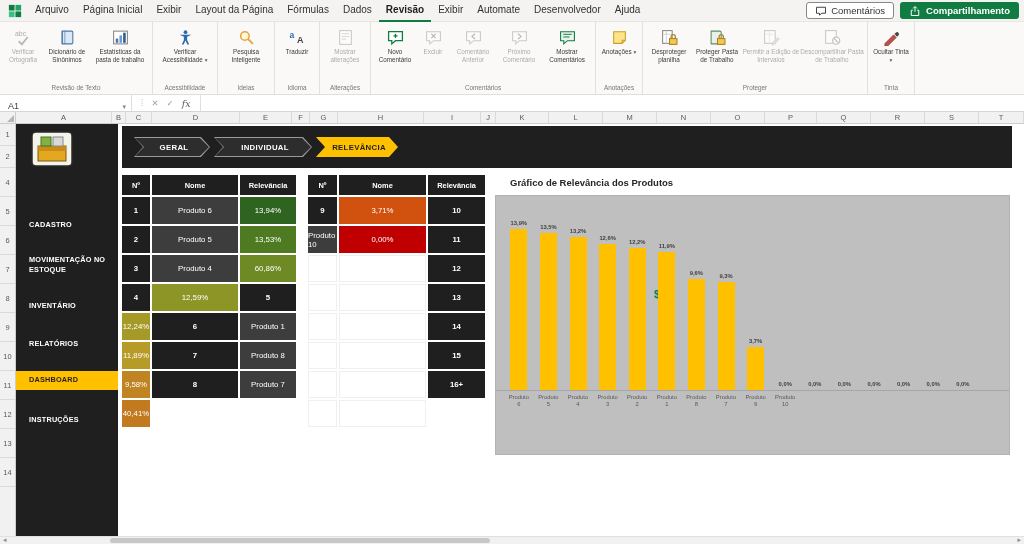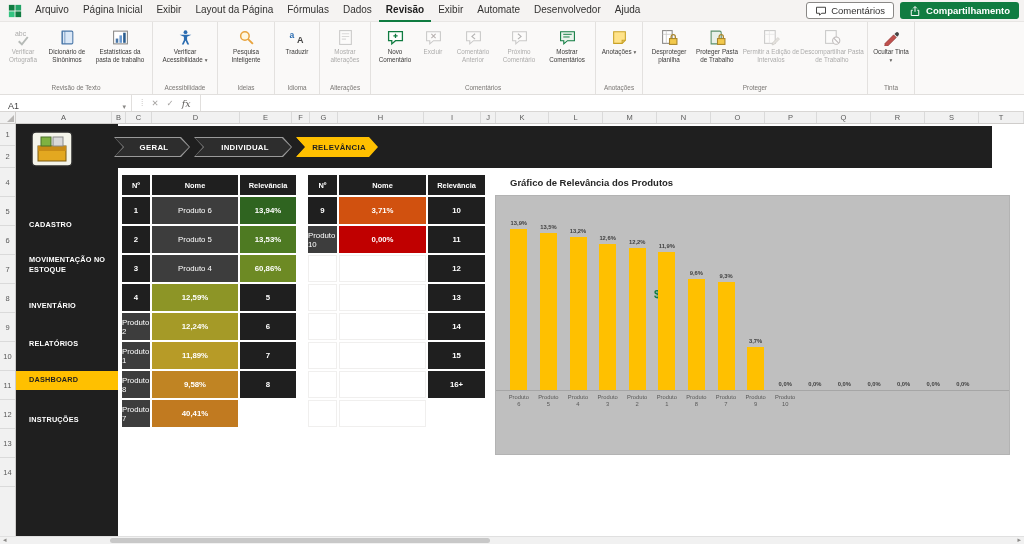--- a/index.html
+++ b/index.html
@@ -47,33 +47,33 @@
   .rowhdrs{position:absolute;left:0;top:124px;width:16px;height:412px;background:#f1f1f1;border-right:1px solid #cfcdcb;font-size:7.5px;color:#5a5a5a;display:flex;flex-direction:column}
   .rowcell{border-bottom:1px solid #dadada;display:flex;align-items:center;justify-content:center;flex:0 0 auto}
 
   
   .canvas{position:absolute;left:16px;top:124px;width:1008px;height:412px;background:#fff;overflow:hidden}
   .side{position:absolute;left:0;top:0;width:102px;height:412px;background:#1f1f1f}
   .logo{position:absolute;left:12px;top:6px;width:48px;height:38px}
   .side-item{position:absolute;left:0;width:100%;padding:0 4px 0 13px;color:#fff;font-size:7.3px;font-weight:bold;letter-spacing:.2px;line-height:1.4;cursor:default}
   .side-item.active{background:#ffc000;color:#1f1f1f;height:19px;display:flex;align-items:center}
 
-  .navband{position:absolute;left:86px;top:2px;width:890px;height:42px;background:#1f1f1f}
+  .navband{position:absolute;left:106px;top:2px;width:890px;height:42px;background:#1f1f1f}
   .tab{position:absolute;top:11px;height:20px;cursor:default}
   .tab-shape{position:absolute;inset:0;clip-path:polygon(0 0,calc(100% - 9px) 0,100% 50%,calc(100% - 9px) 100%,0 100%,9px 50%)}
   .tab-fill{position:absolute;inset:1px;clip-path:polygon(0 0,calc(100% - 9px) 0,100% 50%,calc(100% - 9px) 100%,0 100%,9px 50%);display:flex;align-items:center;justify-content:center;font-size:7.8px;font-weight:bold;letter-spacing:.3px;padding-left:4px}
 
   .ptable{position:absolute;top:51px;display:grid;gap:2px;font-size:7.8px}
   .pt-left{left:106px;grid-template-columns:28px 86px 56px;grid-template-rows:20px repeat(8,27px)}
   .pt-right{left:292px;grid-template-columns:29px 87px 57px;grid-template-rows:20px repeat(8,27px)}
   .tcell{display:flex;align-items:center;justify-content:center;color:#fff;cursor:default}
   .th{background:#1f1f1f;font-weight:bold;font-size:7.4px}
   .tnum{background:#1f1f1f;font-weight:bold}
   .tname{background:#3d3d3d}
-  .tval{font-weight:bold}
+  .tval{font-weight:normal}
   .tblank{background:#fff;border:1px solid #f0efee;color:#333}
 
   .chart-title{position:absolute;left:494px;top:53px;font-size:9.5px;font-weight:bold;color:#262626}
   .plot{position:absolute;left:479px;top:71px;width:515px;height:260px;border:1px solid #b3b3b3}
   .baseline{position:absolute;left:0;top:194px;width:100%;height:1px;background:#a6a6a6}
   .bar{position:absolute}
   .bar-label{position:absolute;width:28px;text-align:center;font-size:5.8px;font-weight:bold;color:#404040}
   .axis-label{position:absolute;text-align:center;font-size:5.8px;color:#595959;line-height:1.25}
   .dollar{position:absolute;left:158px;top:92px;color:#107c41;font-weight:bold;font-size:11px}
 
@@ -444,21 +444,20 @@
         <div class="tcell tval" style="background:#2f6420">13,94%</div>
         <div class="tcell tnum">2</div>
         <div class="tcell tname">Produto 5</div>
         <div class="tcell tval" style="background:#4e7a22">13,53%</div>
         <div class="tcell tnum">3</div>
         <div class="tcell tname">Produto 4</div>
         <div class="tcell tval" style="background:#6d8a24">60,86%</div>
         <div class="tcell tnum">4</div>
         <div class="tcell tval" style="background:#8d9526">12,59%</div>
         <div class="tcell tnum">5</div>
-        <div class="tcell tname">Produto 2</div>
         <div class="tcell tval" style="background:#a59a27">12,24%</div>
         <div class="tcell tnum">6</div>
         <div class="tcell tname">Produto 1</div>
         <div class="tcell tval" style="background:#b79b27">11,89%</div>
         <div class="tcell tnum">7</div>
         <div class="tcell tname">Produto 8</div>
         <div class="tcell tval" style="background:#c08423">9,58%</div>
         <div class="tcell tnum">8</div>
         <div class="tcell tname">Produto 7</div>
         <div class="tcell tval" style="background:#c17a20">40,41%</div>

